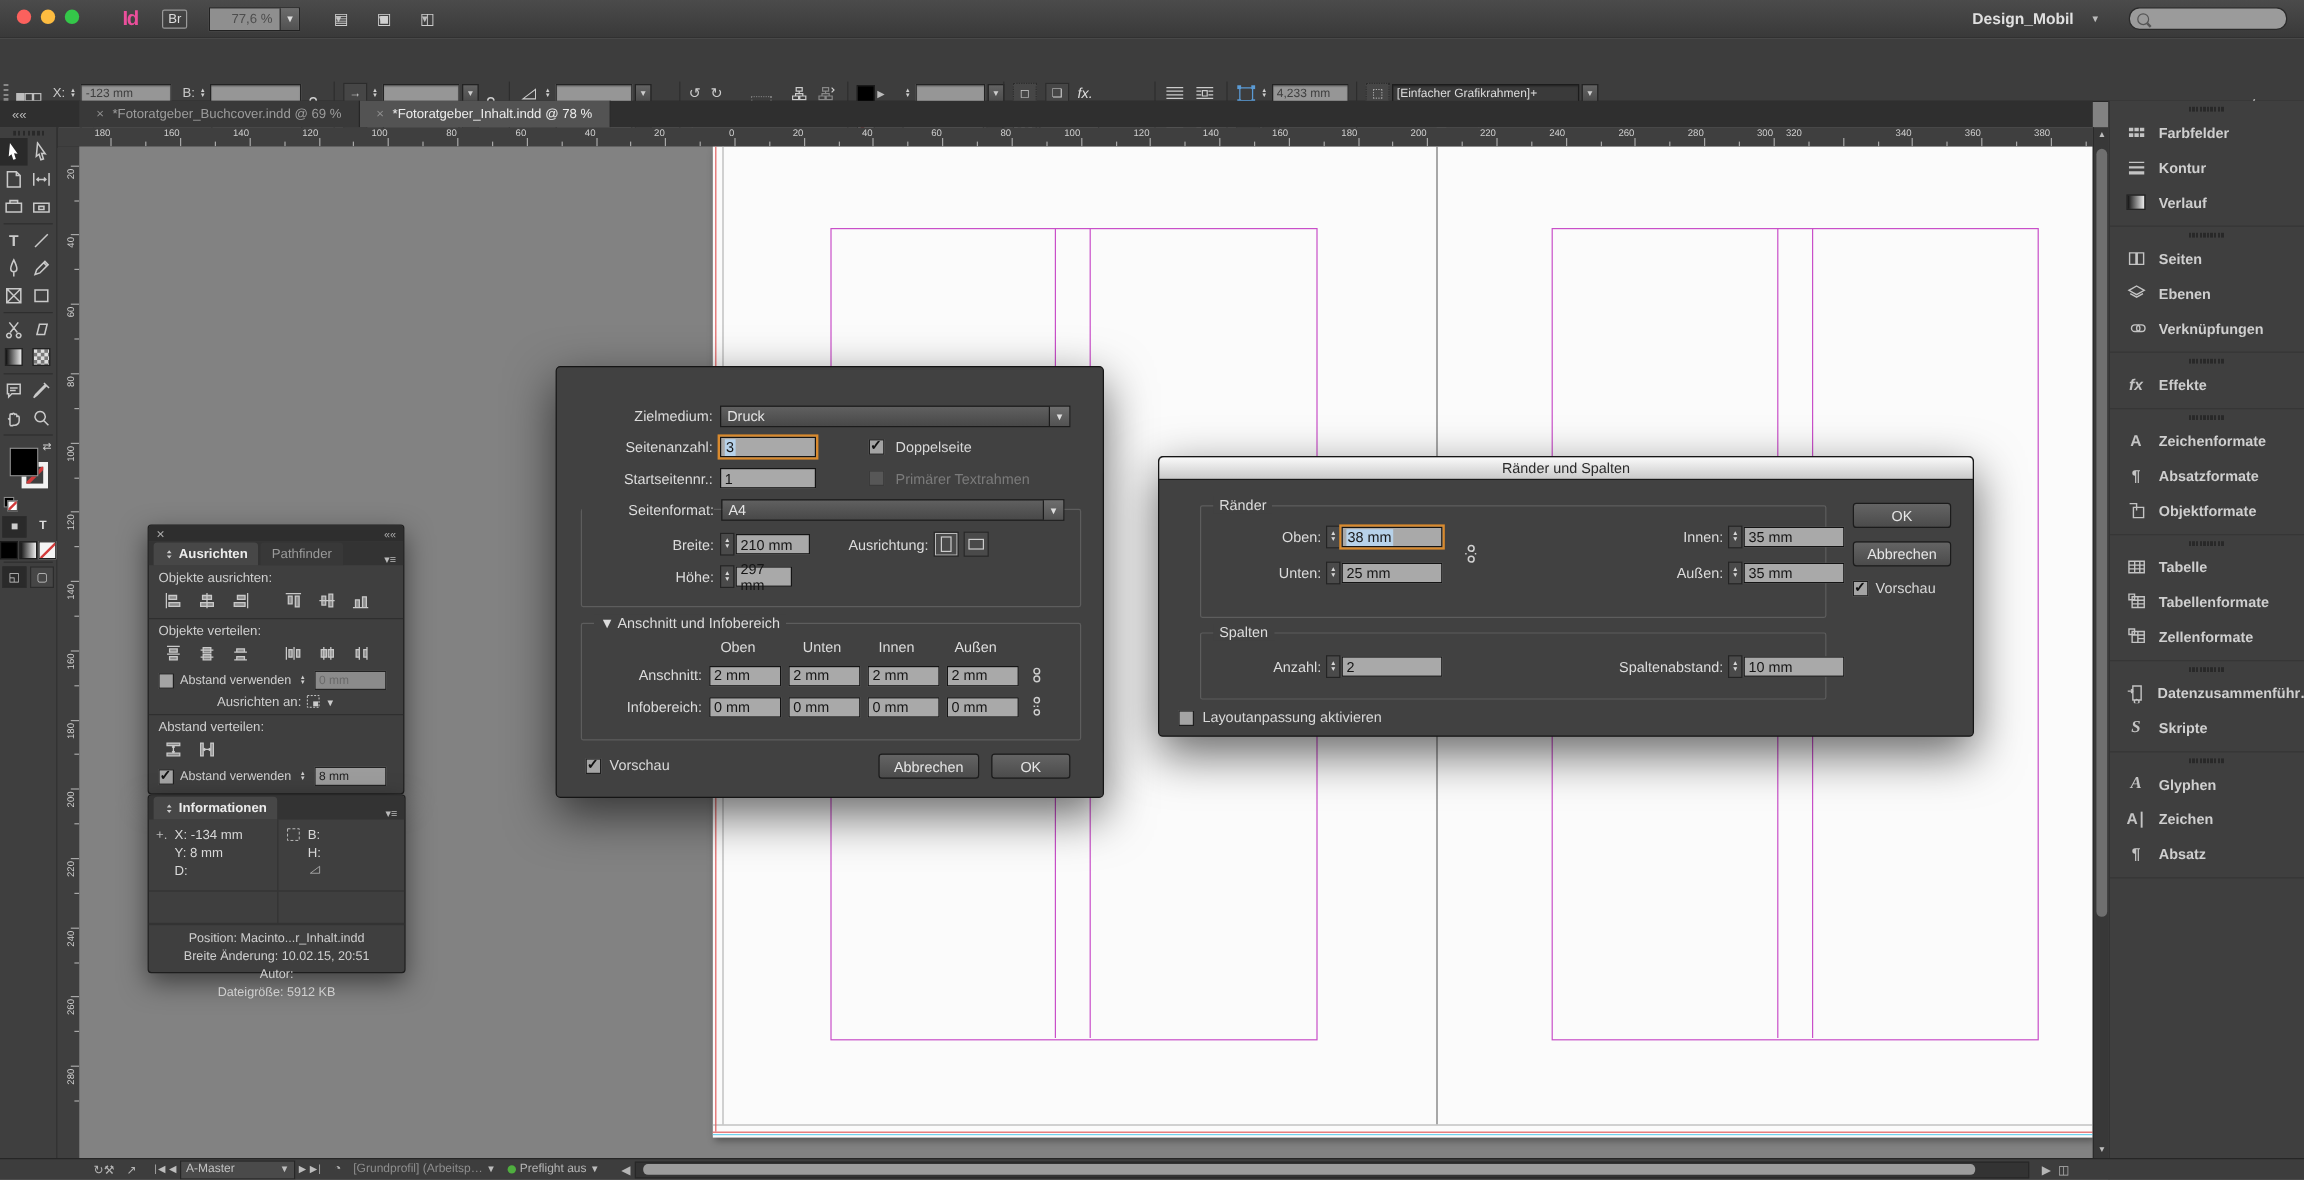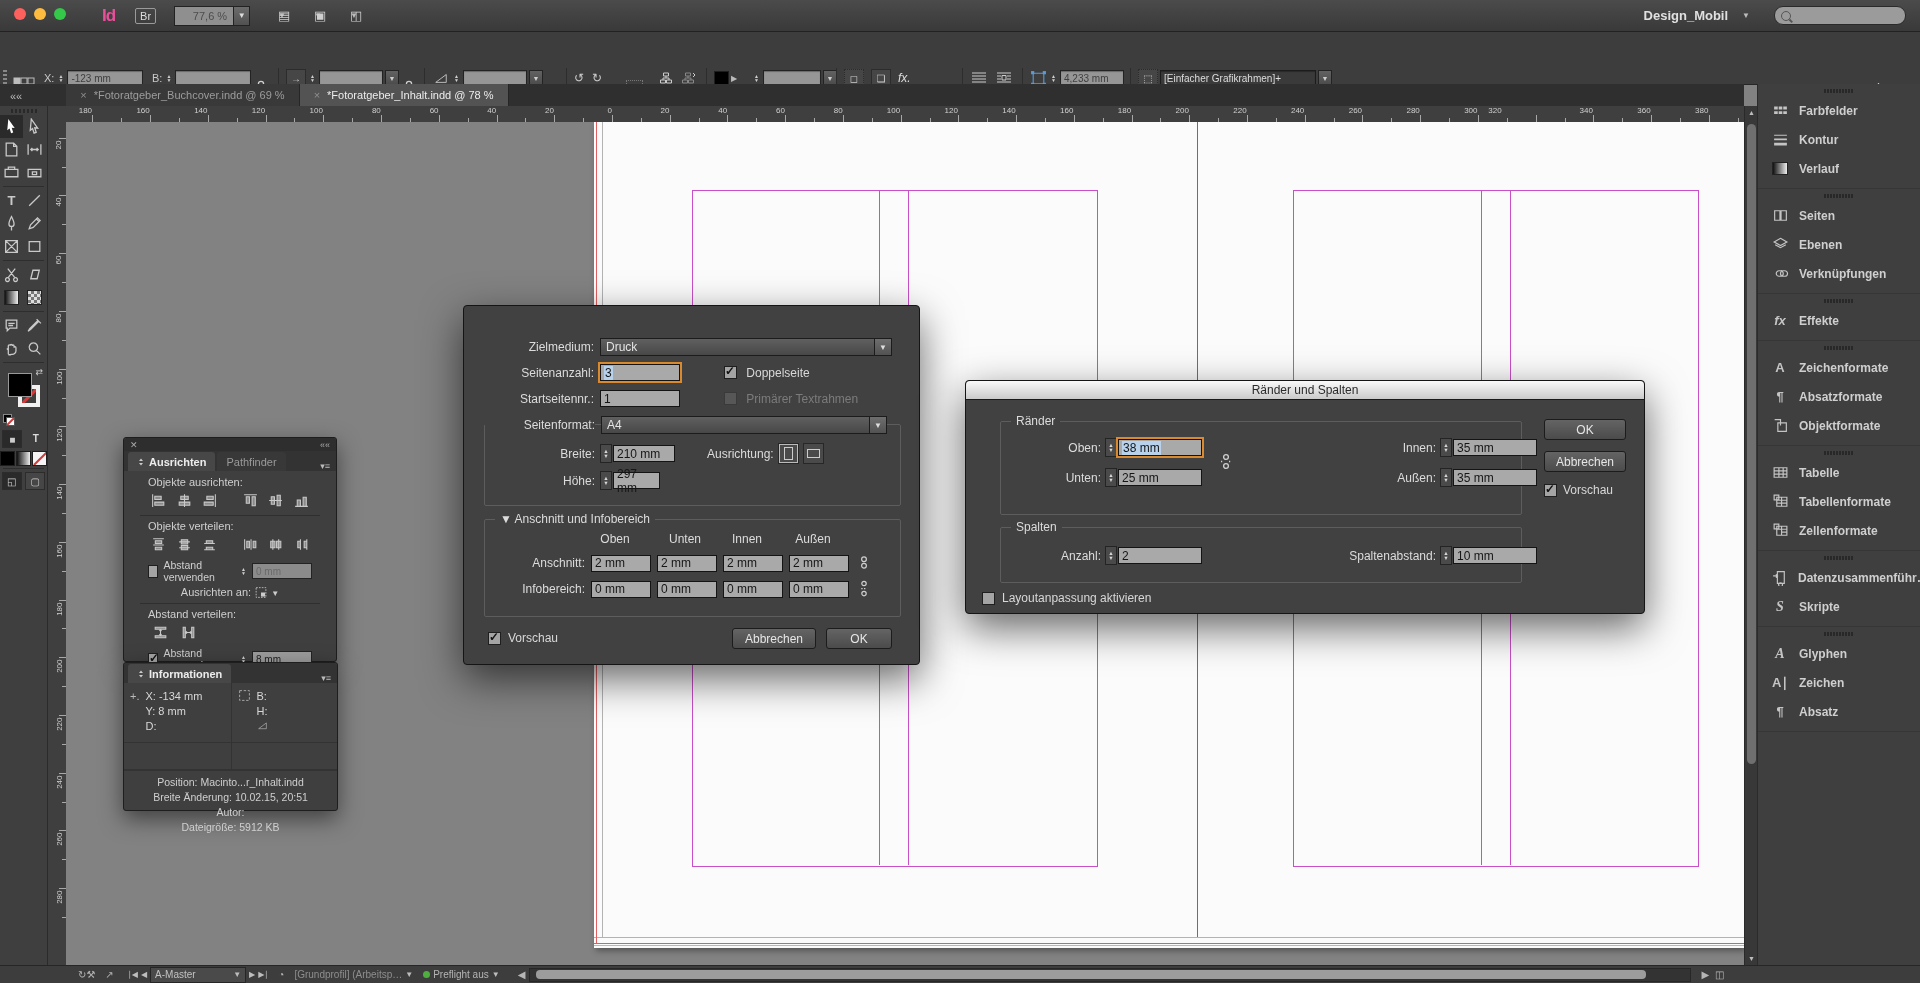--- a/index.html
+++ b/index.html
@@ -118,21 +118,21 @@
   .ser{font-family:"Liberation Serif",serif;font-style:italic;font-size:14px;font-weight:bold}
   
   .panel{background:#3f3f3f;border:1px solid #1e1e1e;border-radius:3px;box-shadow:0 8px 22px rgba(0,0,0,.5)}
   #alignpanel{left:123px;top:437px;width:212px;height:223px}
   #infopanel{left:123px;top:662px;width:213px;height:147px}
   .pstrip{height:13px;background:#2e2e2e;border-radius:3px 3px 0 0;display:flex;align-items:center;justify-content:space-between;padding:0 6px;font-size:9px;color:#aaa}
   .ptabs{height:20px;background:#333;display:flex;align-items:flex-end;padding-left:4px;gap:2px}
   .ptab{height:19px;display:flex;align-items:center;gap:4px;padding:0 9px;font-size:11px;color:#9a9a9a;background:#383838;border-radius:3px 3px 0 0}
   .ptab.active{background:#474747;color:#ececec;font-weight:bold}
   .pmenu{margin-left:auto;color:#bbb;font-size:9px;padding-right:6px}
-  .pbody{padding:5px 24px;font-size:11px;color:#cfcfcf}
+  .pbody{padding:5px 8px;font-size:11px;color:#cfcfcf}
   .al-row{display:flex;gap:4px;margin:3px 0 5px}
   .al-btn{width:24px;height:19px;display:flex;align-items:center;justify-content:center}
   .al-btn svg{stroke:#c9c9c9;fill:#c9c9c9;stroke-width:1;fill-opacity:.55}
   .al-gap{width:12px}
   .pdiv{height:1px;background:#2f2f2f;margin:4px -8px}
   .cb{width:11px;height:11px;background:#a4a4a4;border:1px solid #1f1f1f;display:inline-block;position:relative;vertical-align:-2px}
   .cb.on::after{content:"✓";position:absolute;left:0;top:-3px;font-size:12px;font-weight:bold;color:#111}
   .cb.dis{background:#575757;border-color:#3a3a3a}
   .fld2{height:14px;background:#9c9c9c;border:1px solid #232323;color:#222;font-size:10px;padding:0 3px;display:inline-flex;align-items:center;min-width:52px}
   .fld2.dim{color:#6a6a6a;background:#8b8b8b}

